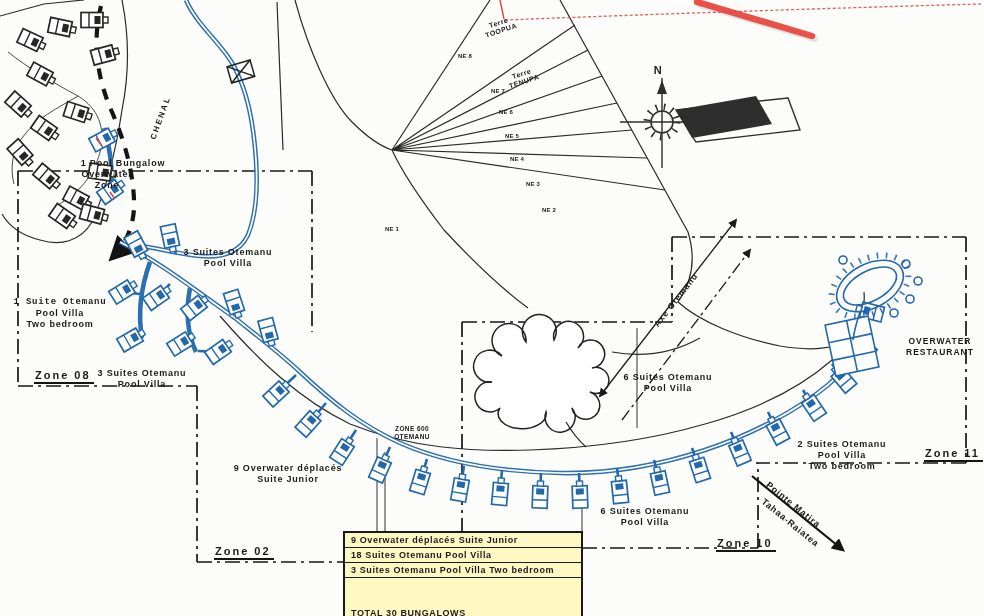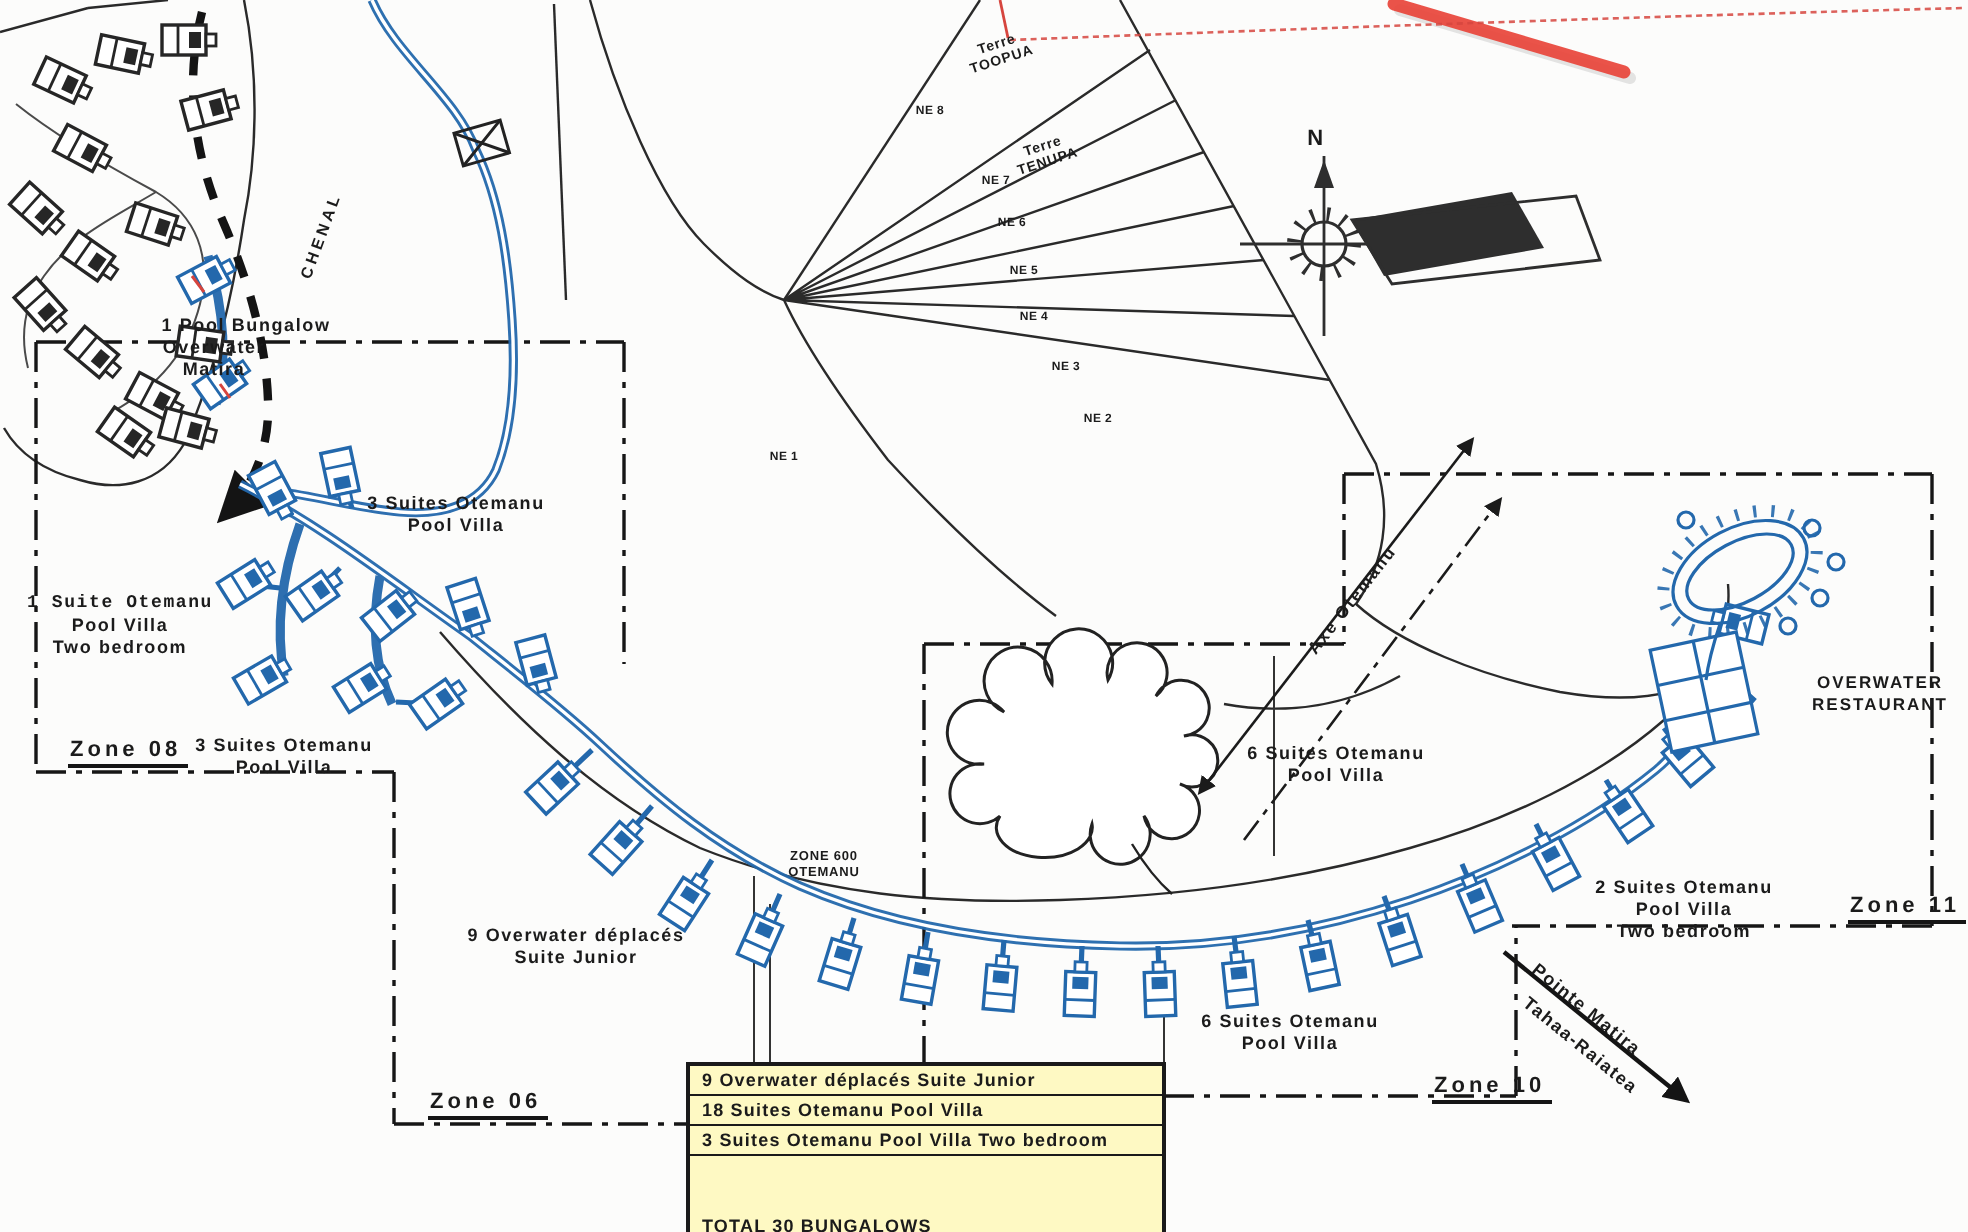--- a/index.html
+++ b/index.html
@@ -191,21 +191,21 @@
     <path d="M700,5 L815,39" stroke="#c9c9c9" stroke-width="6" opacity=".5" stroke-linecap="round"></path>
     <path d="M697,2 L812,36" stroke="#e8443a" stroke-width="6.5" stroke-linecap="round" opacity=".92"></path>
     <path d="M505,20 C660,14 830,8 982,4" stroke="#d6453e" stroke-width="1.3" stroke-dasharray="3 2.2" opacity=".85"></path>
     <path d="M500,0 L504,19" stroke="#d6453e" stroke-width="1.4"></path>
     <path d="M96,138 l6,8 M110,192 l5,7" stroke="#d6453e" stroke-width="1.5"></path>
   </g>
 </svg>
 
 <div class="lbl" style="left:107px;top:163px;margin-left:16px;">1 Pool Bungalow</div>
 <div class="lbl" style="left:107px;top:174px;">Overwater</div>
-<div class="lbl" style="left:107px;top:185px;">Matira</div>
+<div class="lbl" style="left:107px;top:185px;">Zone</div>
 
 <div class="lbl" style="left:228px;top:252px;">3 Suites Otemanu</div>
 <div class="lbl" style="left:228px;top:263px;">Pool Villa</div>
 
 <div class="lbl" style="left:60px;top:302px;font-family:Liberation Mono, monospace;">1 Suite Otemanu</div>
 <div class="lbl" style="left:60px;top:313px;">Pool Villa</div>
 <div class="lbl" style="left:60px;top:324px;">Two bedroom</div>
 
 <div class="lbl" style="left:142px;top:373px;">3 Suites Otemanu</div>
 <div class="lbl" style="left:142px;top:384px;">Pool Villa</div>
@@ -223,21 +223,21 @@
 <div class="lbl" style="left:645px;top:522px;">Pool Villa</div>
 
 <div class="lbl" style="left:842px;top:444px;">2 Suites Otemanu</div>
 <div class="lbl" style="left:842px;top:455px;">Pool Villa</div>
 <div class="lbl" style="left:842px;top:466px;">Two bedroom</div>
 
 <div class="lbl big" style="left:940px;top:341px;">OVERWATER</div>
 <div class="lbl big" style="left:940px;top:352px;">RESTAURANT</div>
 
 <div class="zone" style="left:22px;top:369px;">Zone 08</div>
-<div class="zone" style="left:202px;top:545px;">Zone 06</div>
+<div class="zone" style="left:202px;top:545px;">Zone 02</div>
 <div class="zone" style="left:704px;top:537px;">Zone 10</div>
 <div class="zone" style="left:912px;top:447px;">Zone 11</div>
 
 <div class="terre" style="left:500px;top:27px;">
   <div>Terre</div>
   <div>TOOPUA</div>
 </div>
 <div class="terre" style="left:523px;top:78px;">
   <div>Terre</div>
   <div>TENUPA</div>

